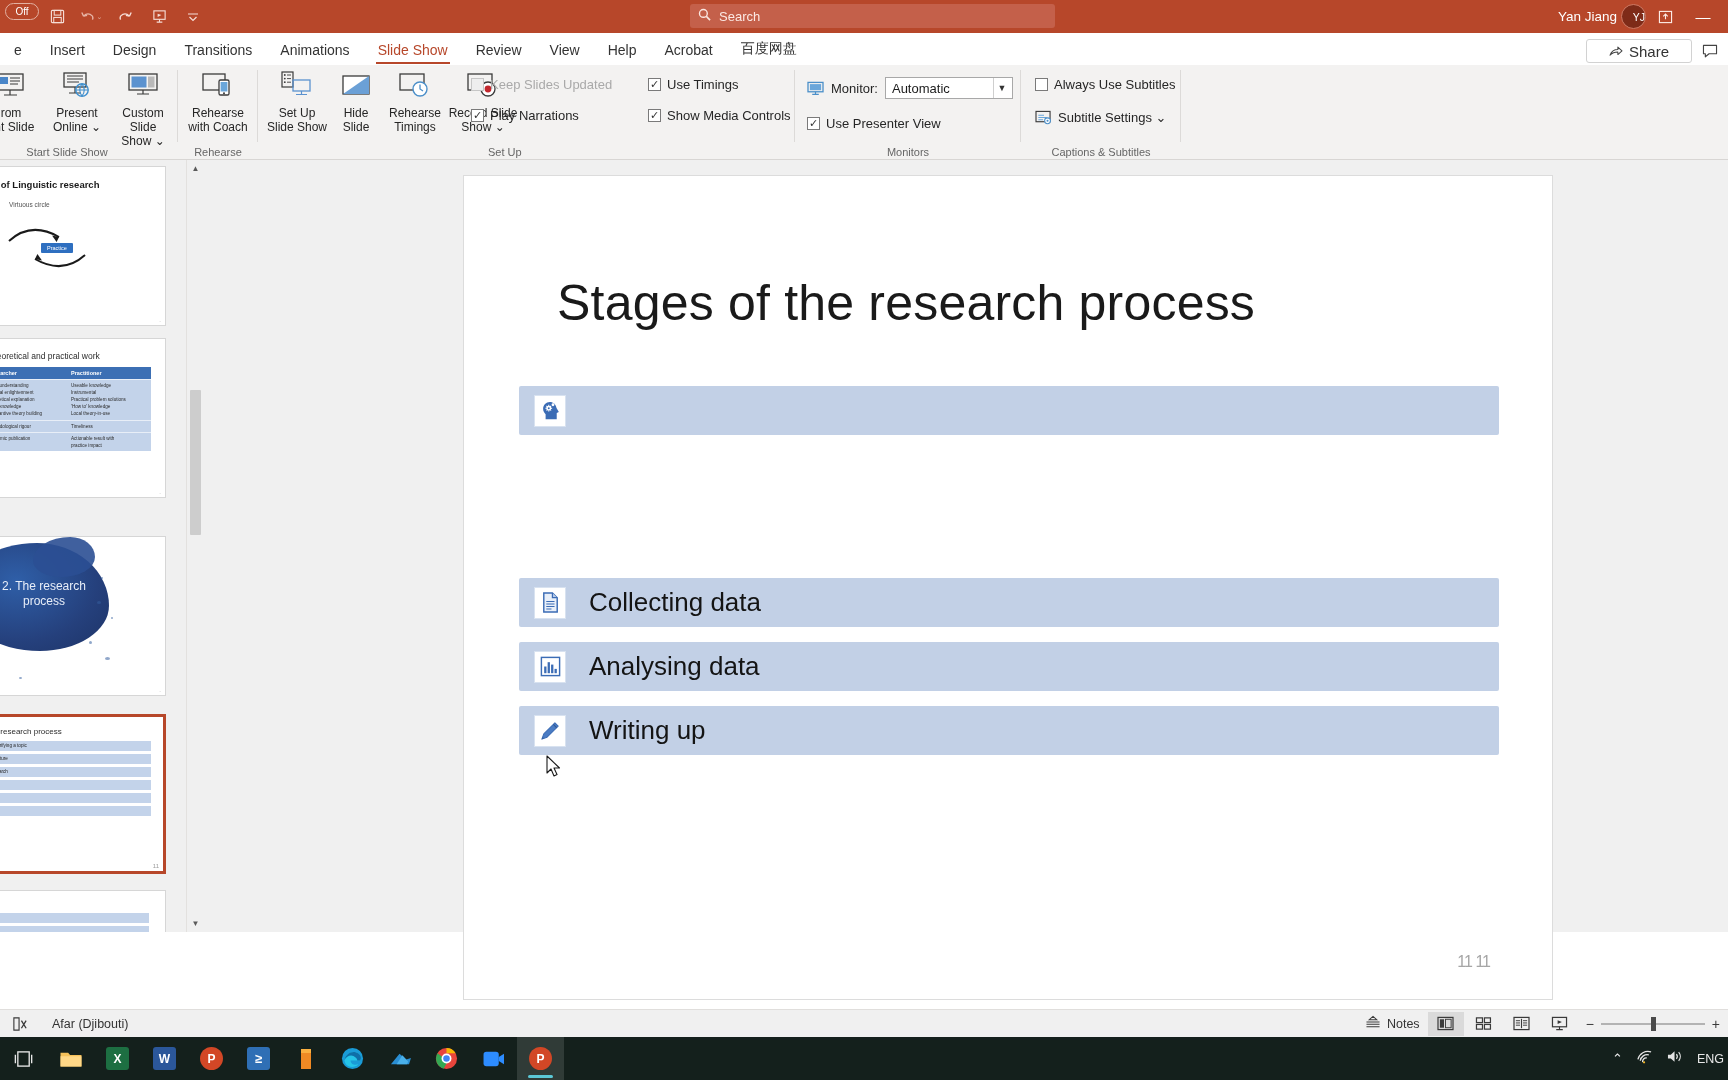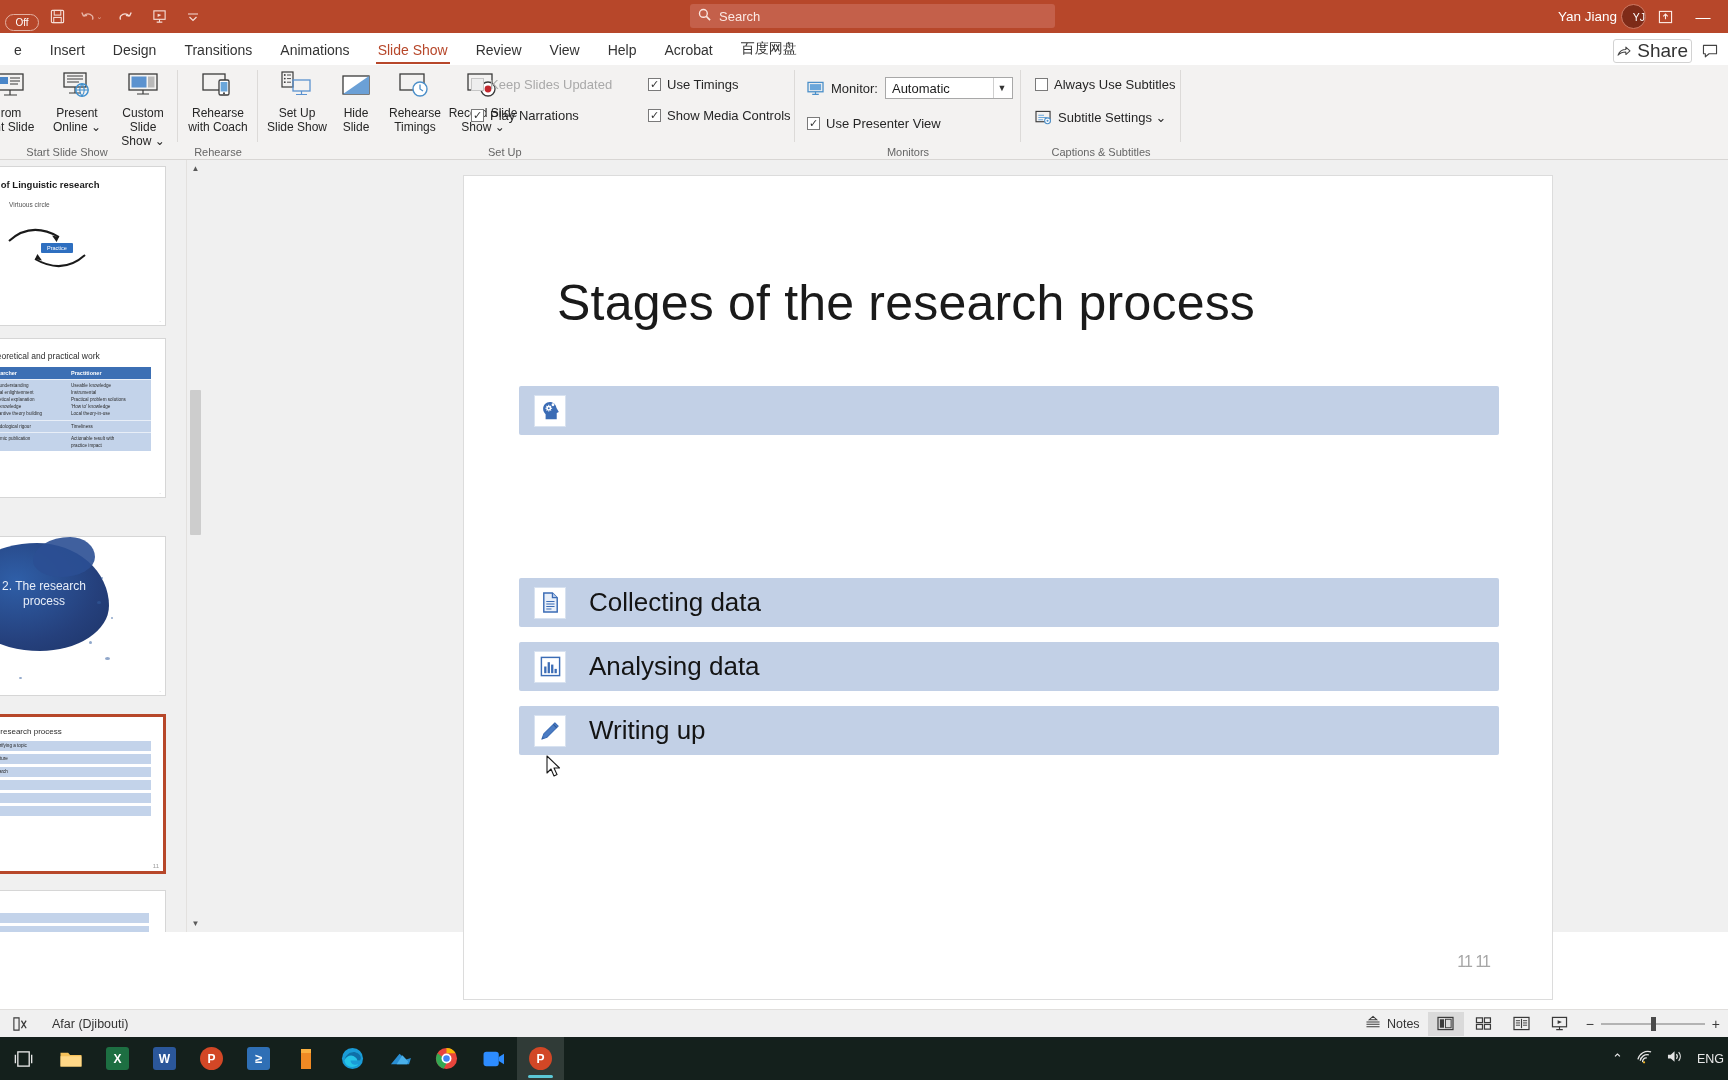--- a/index.html
+++ b/index.html
@@ -10,21 +10,21 @@
     background: #ffffff;
   }
   #app { position: relative; width: 1728px; height: 1080px; }
 
   
   .titlebar {
     position: absolute; top: 0; left: 0; width: 1728px; height: 33px;
     background: #b7472a; color: #fff;
     display: flex; align-items: center;
   }
-  .tb-left { display: flex; align-items: flex-end; gap: 2px; padding-left: 2px; }
+  .tb-left { display: flex; align-items: flex-start; gap: 2px; padding-left: 2px; }
   .tb-btn {
     width: 32px; height: 28px; display: flex; align-items: center; justify-content: center;
     color: #f5d9d2; font-size: 15px; line-height: 1;
   }
   .tb-btn.dim { color: #e0a898; }
   .tb-autosave {
     display: flex; align-items: center; justify-content: center;
     border: 1px solid #e3b1a2; border-radius: 9px;
     height: 17px; min-width: 34px; font-size: 10px; color: #fff;
     margin-left: 3px; padding: 0 5px;
@@ -63,21 +63,21 @@
   .rt { padding: 3px 14px 7px 14px; position: relative; white-space: nowrap; }
   .rt.active { color: #b7472a; font-weight: 400; }
   .rt.active:after {
     content: ""; position: absolute; left: 12px; right: 12px; bottom: 1px;
     height: 2.5px; background: #b7472a;
   }
   .ribbon-right { position: absolute; right: 4px; bottom: 2px; display: flex; align-items: center; gap: 4px;}
   .share-btn {
     display: flex; align-items: center; gap: 6px;
     border: 1px solid #d2d2d2; background: #fff; border-radius: 3px;
-    height: 24px; padding: 0 3px; font-size: 19px; color: #333;
+    height: 24px; padding: 0 22px; font-size: 15px; color: #333;
   }
   .comment-ico { width: 28px; height: 24px; display:flex; align-items:center; justify-content:center; color:#444; font-size: 14px;}
 
   
   .ribbon {
     position: absolute; top: 65px; left: 0; width: 1728px; height: 95px;
     background: #f3f2f1; border-bottom: 1px solid #d8d6d4;
   }
   .rgroup { position: absolute; top: 0; height: 95px; }
   .rgroup .glabel {

